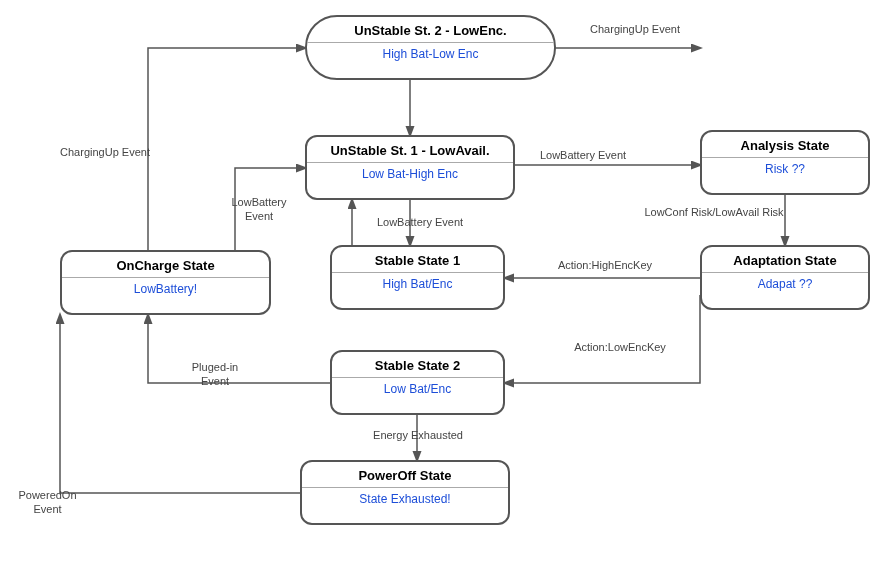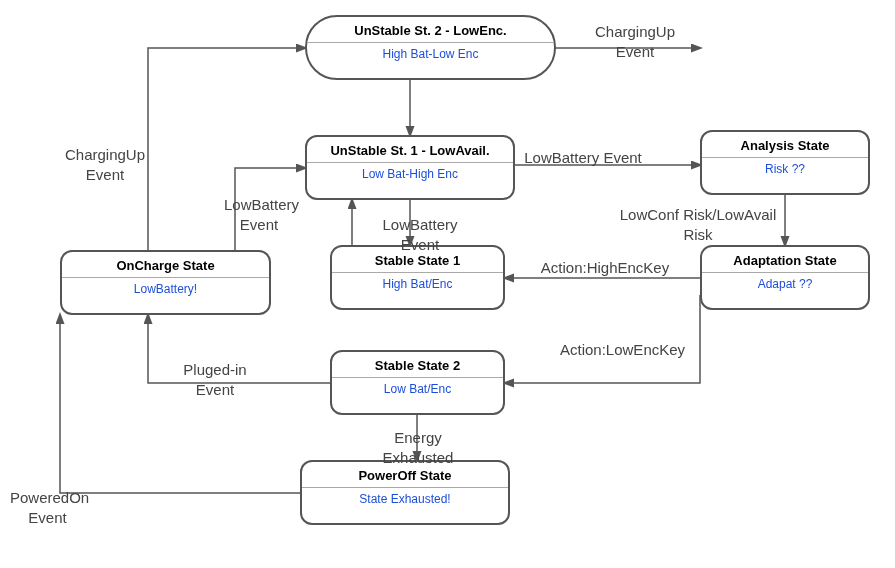--- a/index.html
+++ b/index.html
@@ -36,21 +36,21 @@
       padding: 6px 8px 4px 8px;
       border-bottom: 1px solid #aaa;
     }
     .state-box .subtitle {
       font-size: 12px;
       padding: 4px 8px 6px 8px;
       color: #1d4ed8;
     }
     .edge-label {
       position: absolute;
-      font-size: 15px;
+      font-size: 11px;
       color: #444;
       text-align: center;
       line-height: 1.3;
     }
   </style>
 </head>
 <body>
 
 <div id="diagram-container">
   <svg id="arrows">
@@ -131,21 +131,21 @@
   <div class="edge-label" style="left:60px; top:145px; width:90px;">ChargingUp Event</div>
 
   <div class="edge-label" style="left:580px; top:22px; width:110px;">ChargingUp Event</div>
 
   <div class="edge-label" style="left:523px; top:148px; width:120px;">LowBattery Event</div>
 
   <div class="edge-label" style="left:224px; top:195px; width:70px; text-align:center;">LowBattery<br>Event</div>
 
   <div class="edge-label" style="left:370px; top:215px; width:100px; text-align:center;">LowBattery Event</div>
 
-  <div class="edge-label" style="left:618px; top:205px; width:160px;">LowConf Risk/LowAvail Risk</div>
+  <div class="edge-label" style="left:634px; top:205px; width:160px;">LowConf Risk/LowAvail Risk</div>
 
   <div class="edge-label" style="left:540px; top:258px; width:130px;">Action:HighEncKey</div>
 
   <div class="edge-label" style="left:560px; top:340px; width:120px;">Action:LowEncKey</div>
 
   <div class="edge-label" style="left:180px; top:360px; width:70px; text-align:center;">Pluged-in<br>Event</div>
 
   <div class="edge-label" style="left:358px; top:428px; width:120px; text-align:center;">Energy Exhausted</div>
 
   <div class="edge-label" style="left:10px; top:488px; width:75px; text-align:center;">PoweredOn<br>Event</div>

